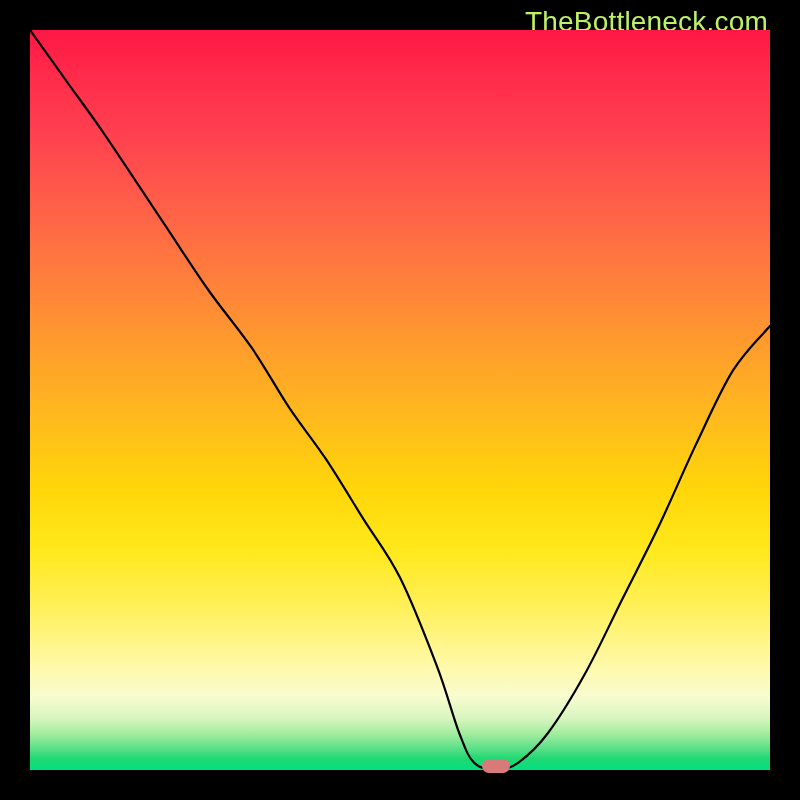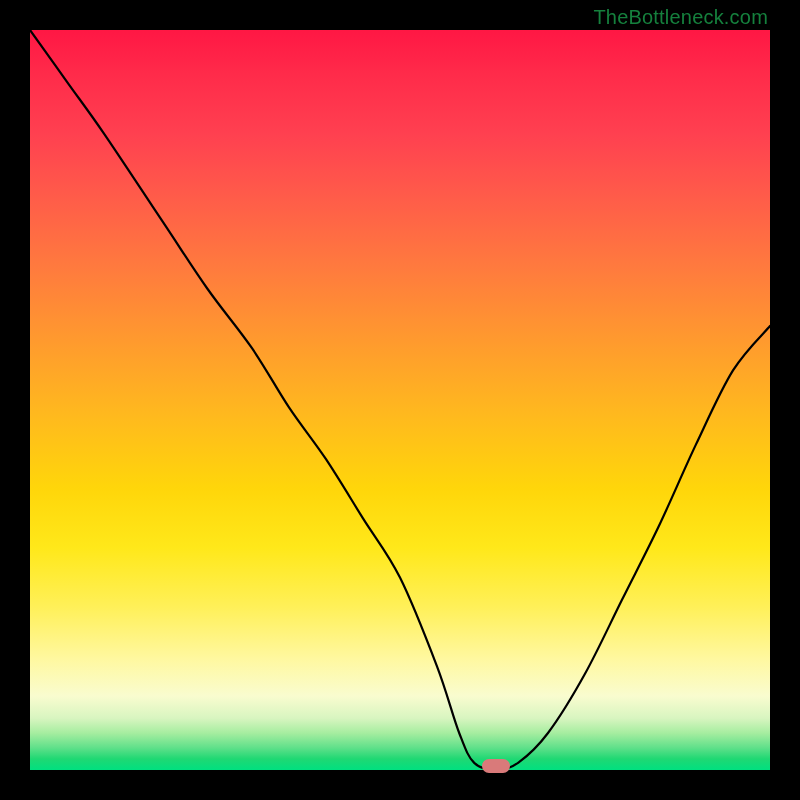--- a/index.html
+++ b/index.html
@@ -41,22 +41,22 @@
       #a6eda0 95%,
       #5fe08a 97%,
       #1fd873 98.5%,
       #00e080 100%
     );
   }
   .watermark {
     position: absolute;
     top: 6px;
     right: 32px;
-    color: #15803d;
-    font-size: 20px;
+    color: #bef264;
+    font-size: 28px;
     font-weight: 500;
     letter-spacing: 0.2px;
     user-select: none;
   }
   .curve-svg {
     position: absolute;
     left: 0;
     top: 0;
     width: 740px;
     height: 740px;

